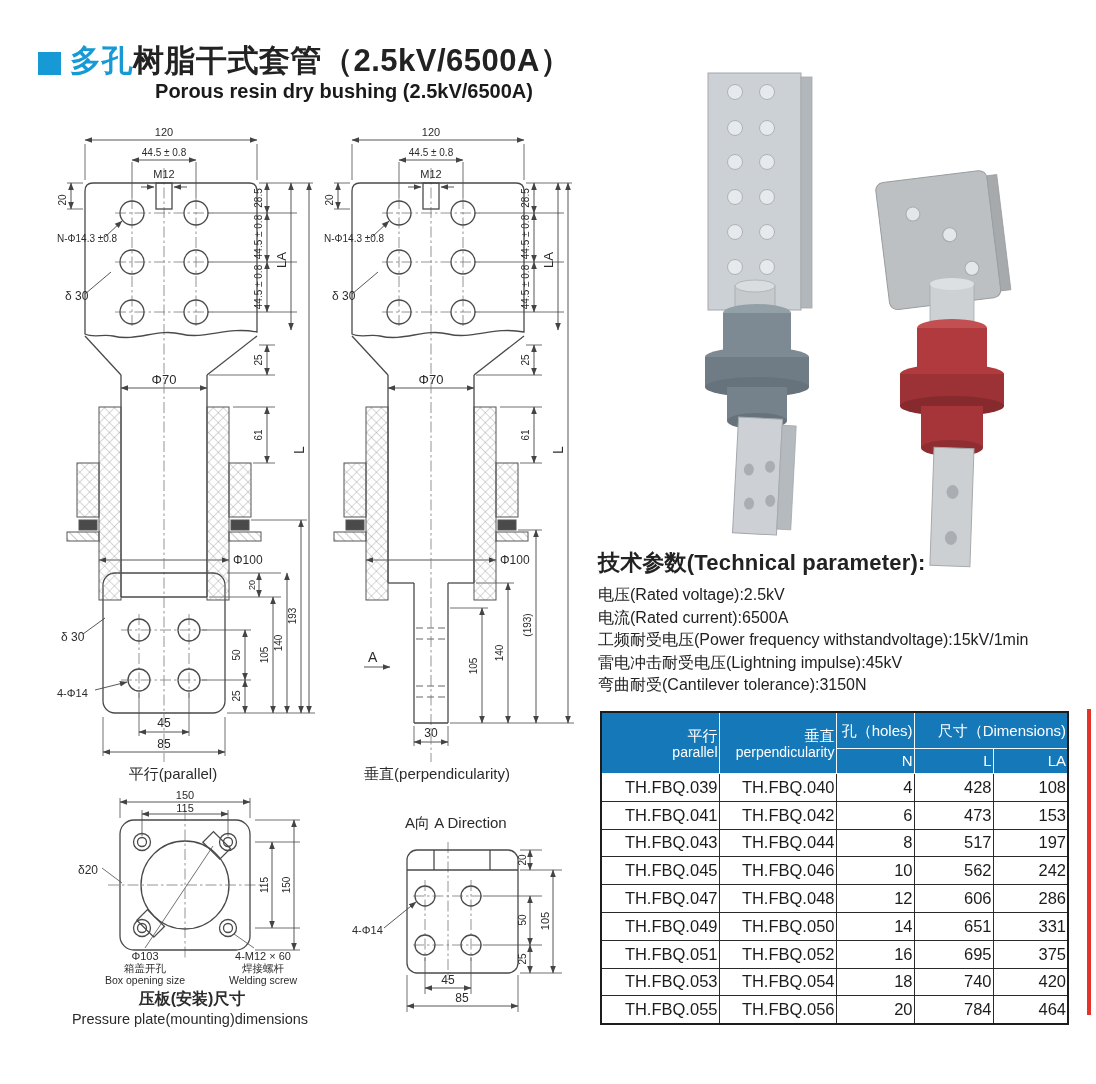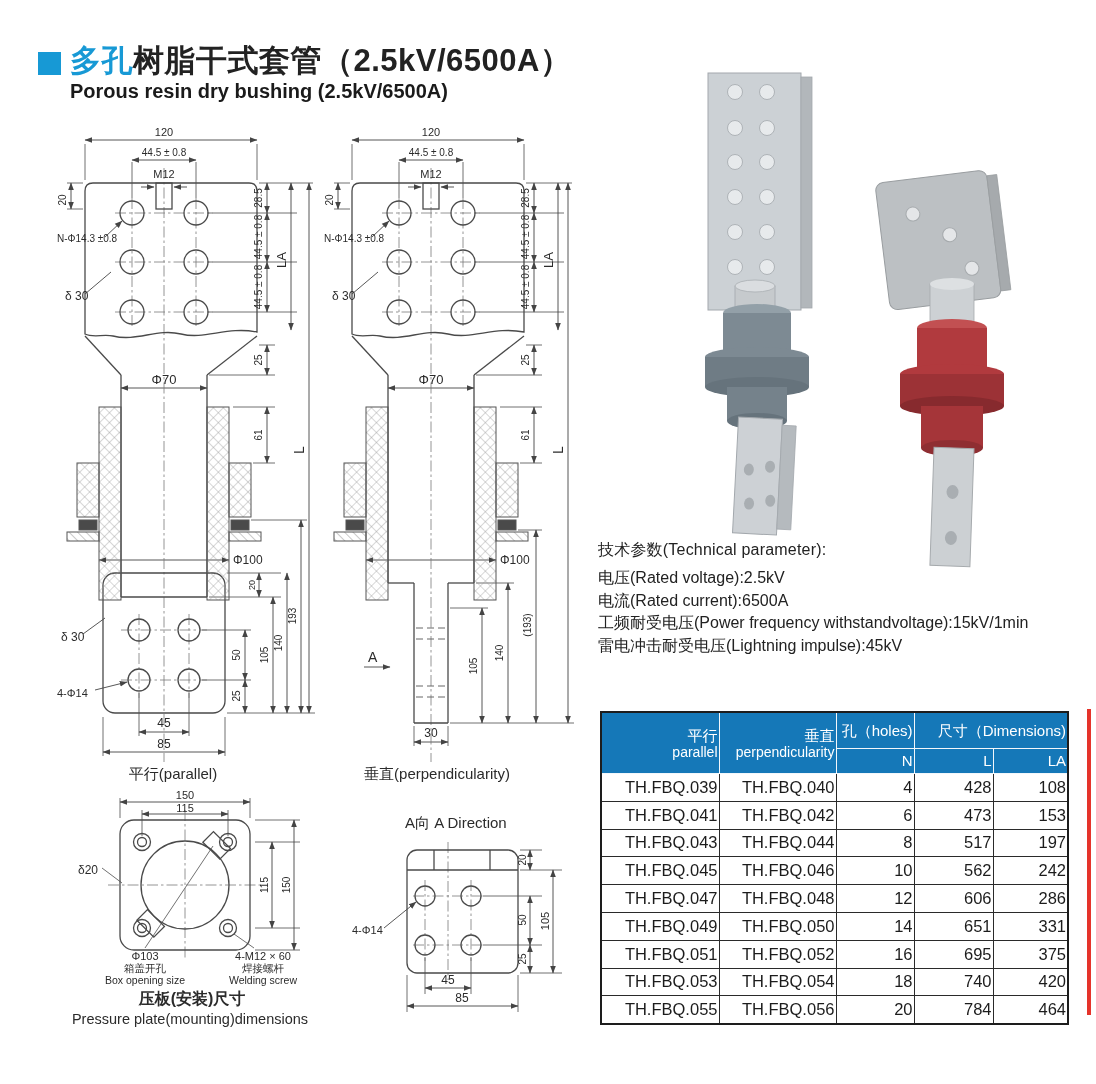--- a/index.html
+++ b/index.html
@@ -5,30 +5,30 @@
   html,body{margin:0;padding:0;background:#ffffff;}
   body{font-family:"Liberation Sans","DejaVu Sans",sans-serif;color:#222;}
   #page{position:relative;width:1096px;height:1084px;background:#fff;overflow:hidden;}
 
   
   .hdr{position:absolute;left:38px;top:44px;width:580px;}
   .hdr-row{display:flex;align-items:flex-start;}
   .bullet{width:23px;height:23px;background:#1799d5;margin-top:8px;margin-right:9px;flex:0 0 auto;}
   .title-zh{font-size:31px;font-weight:bold;line-height:34px;letter-spacing:0.5px;}
   .title-zh .blue{color:#1799d5;}
-  .title-en{font-size:20px;font-weight:bold;margin-left:32px;margin-top:2px;color:#1a1a1a;}
+  .title-en{font-size:20px;font-weight:bold;margin-left:32px;margin-top:2px;color:#1a1a1a;text-align:center;}
 
   svg text{fill:#2b2b2b;}
   .dim{font-size:11px;}
   .dimS{font-size:10px;}
   .cap{font-size:15px;}
 
   
   .tech{position:absolute;left:598px;top:540px;width:497px;}
-  .tech-h{font-size:16px;font-weight:normal;margin-bottom:6px;letter-spacing:0.2px;}
+  .tech-h{font-size:22px;font-weight:bold;margin-bottom:6px;letter-spacing:0.2px;margin-top:8px;}
   .tp-line{font-size:16px;line-height:22.6px;white-space:nowrap;}
 
   
   .tblwrap{position:absolute;left:600px;top:711px;width:467px;}
   table.spec{border-collapse:collapse;width:467px;table-layout:fixed;border:2px solid #1d1d1d;}
   table.spec td{text-align:right;vertical-align:middle;}
   thead td{background:#1578b8;color:#fff;border:1px solid #f2f7fb;}
   thead .zh{font-size:15px;line-height:17px;}
   thead .en{font-size:14px;line-height:16px;}
   tbody td{border:1.5px solid #2a2a2a;font-size:16.5px;height:24.8px;color:#1c1c1c;}
@@ -491,20 +491,21 @@
     </g>
   </svg>
 
   <div class="tech">
     <div class="tech-h">技术参数(Technical parameter):</div>
     <div>
         <div class="tp-line">电压(Rated voltage):2.5kV</div>
         <div class="tp-line">电流(Rated current):6500A</div>
         <div class="tp-line">工频耐受电压(Power frequency withstandvoltage):15kV/1min</div>
         <div class="tp-line">雷电冲击耐受电压(Lightning impulse):45kV</div>
+        <div class="tp-line">弯曲耐受(Cantilever tolerance):3150N</div>
       </div>
   </div>
 
   <div class="tblwrap">
     <table class="spec">
       <colgroup>
           <col style="width:118px">
           <col style="width:117px">
           <col style="width:78px">
           <col style="width:79px">

